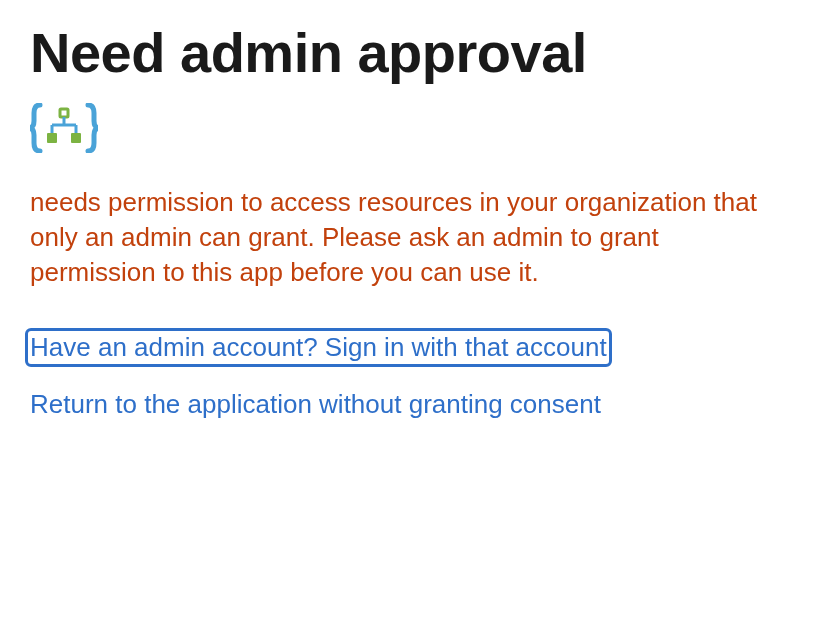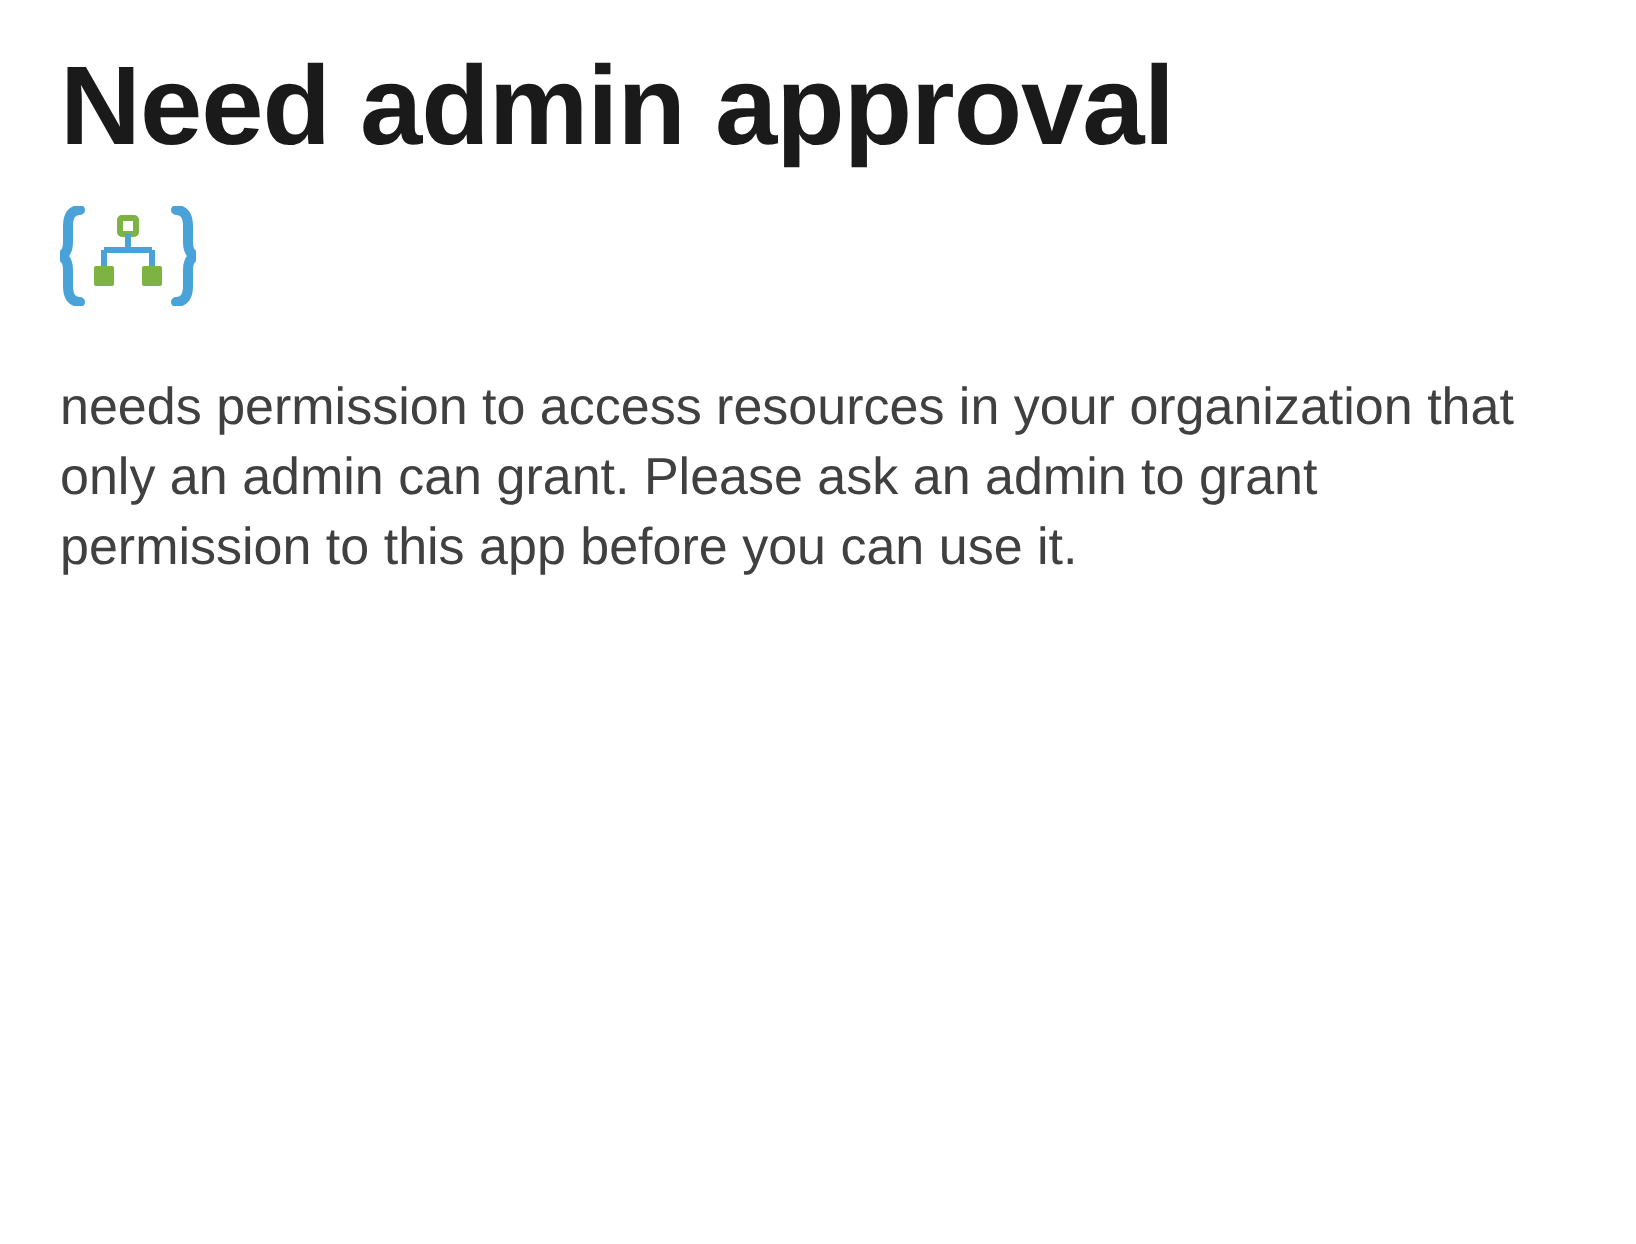--- a/index.html
+++ b/index.html
@@ -22,21 +22,21 @@
       margin-bottom: 18px;
       letter-spacing: -0.5px;
     }
     .app-icon {
       display: inline-block;
       margin-bottom: 28px;
     }
     .description {
       font-size: 26px;
       line-height: 1.35;
-      color: #404040;
+      color: #c2410c;
       margin-bottom: 40px;
       max-width: 740px;
     }
     .link {
       display: inline-block;
       font-size: 26px;
       color: #2e6fc9;
       text-decoration: none;
       cursor: pointer;
       margin-bottom: 24px;
@@ -77,16 +77,18 @@
 
     <rect x="17" y="30" width="10" height="10" fill="#7cb342" rx="1"></rect>
 
     <rect x="41" y="30" width="10" height="10" fill="#7cb342" rx="1"></rect>
   </svg>
 </div>
 
 <p class="description">needs permission to access resources in your organization that only an admin can grant. Please ask an admin to grant permission to this app before you can use it.</p>
 
 <div class="links-block">
+  <a class="link link-focused">Have an admin account? Sign in with that account</a>
+  <a class="link">Return to the application without granting consent</a>
 </div>
 
 
 
 
 </body></html>

